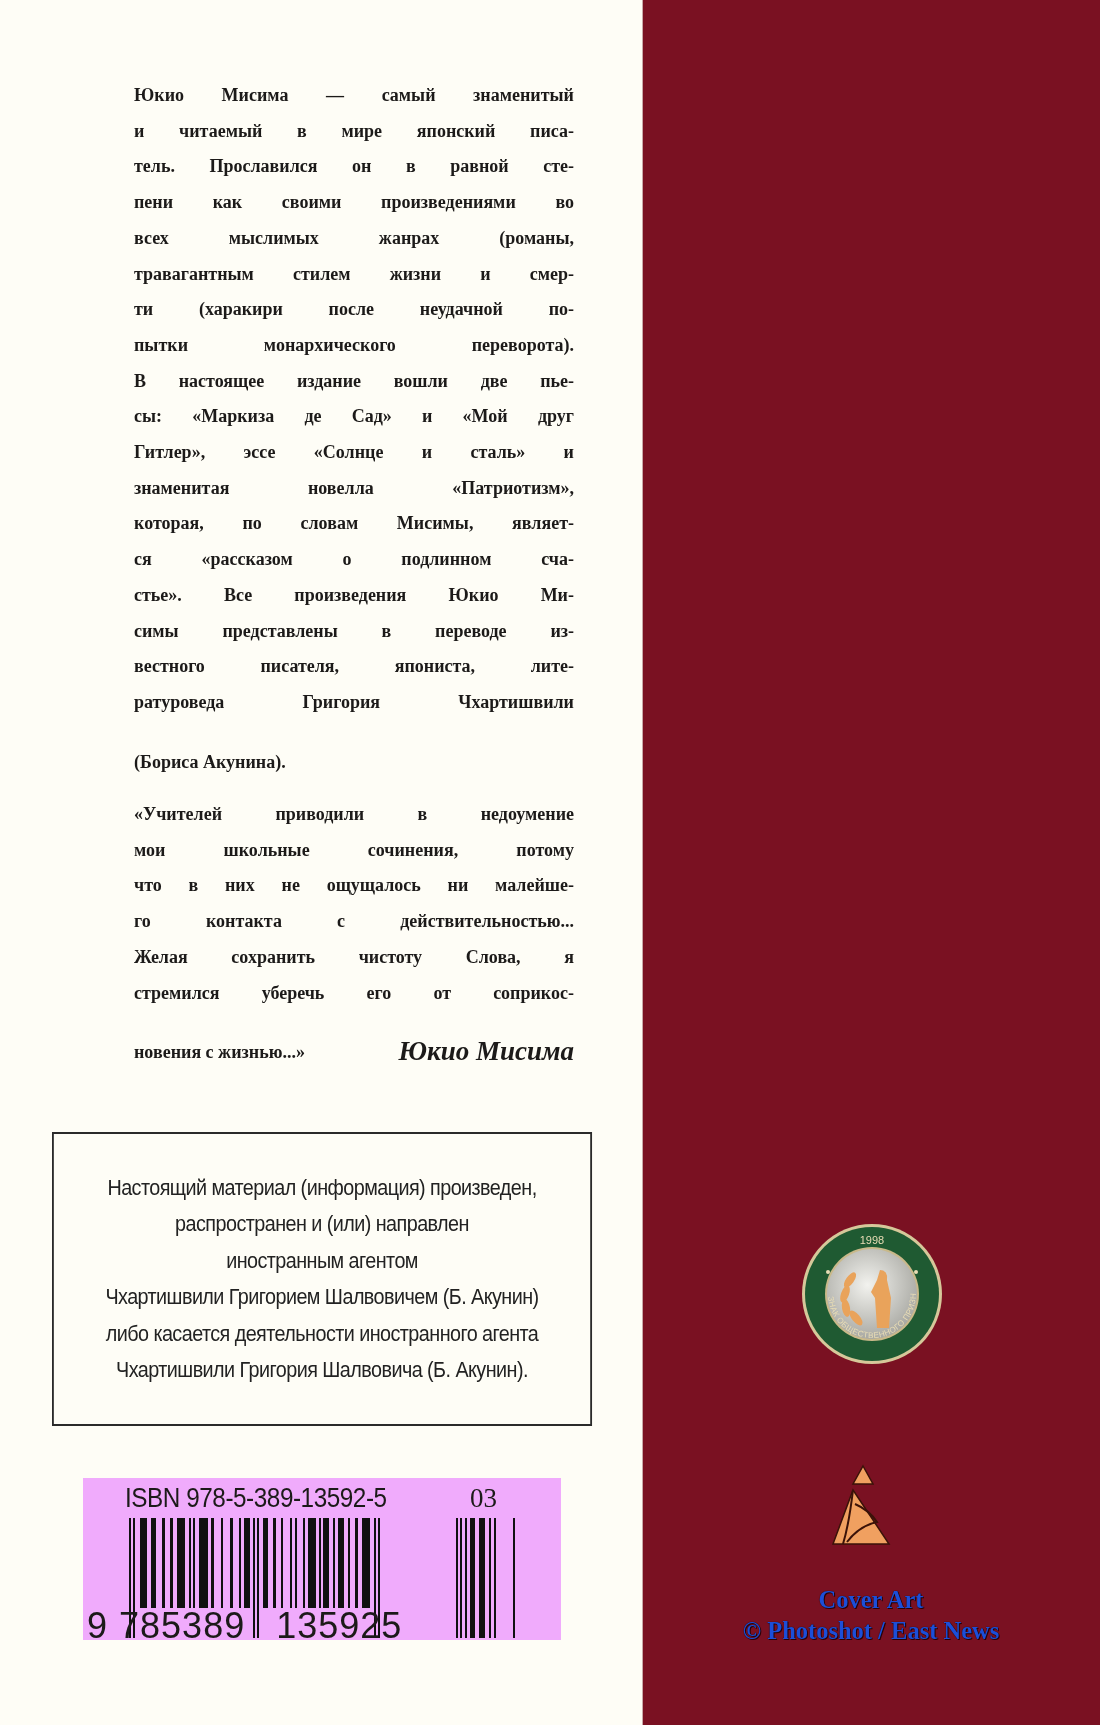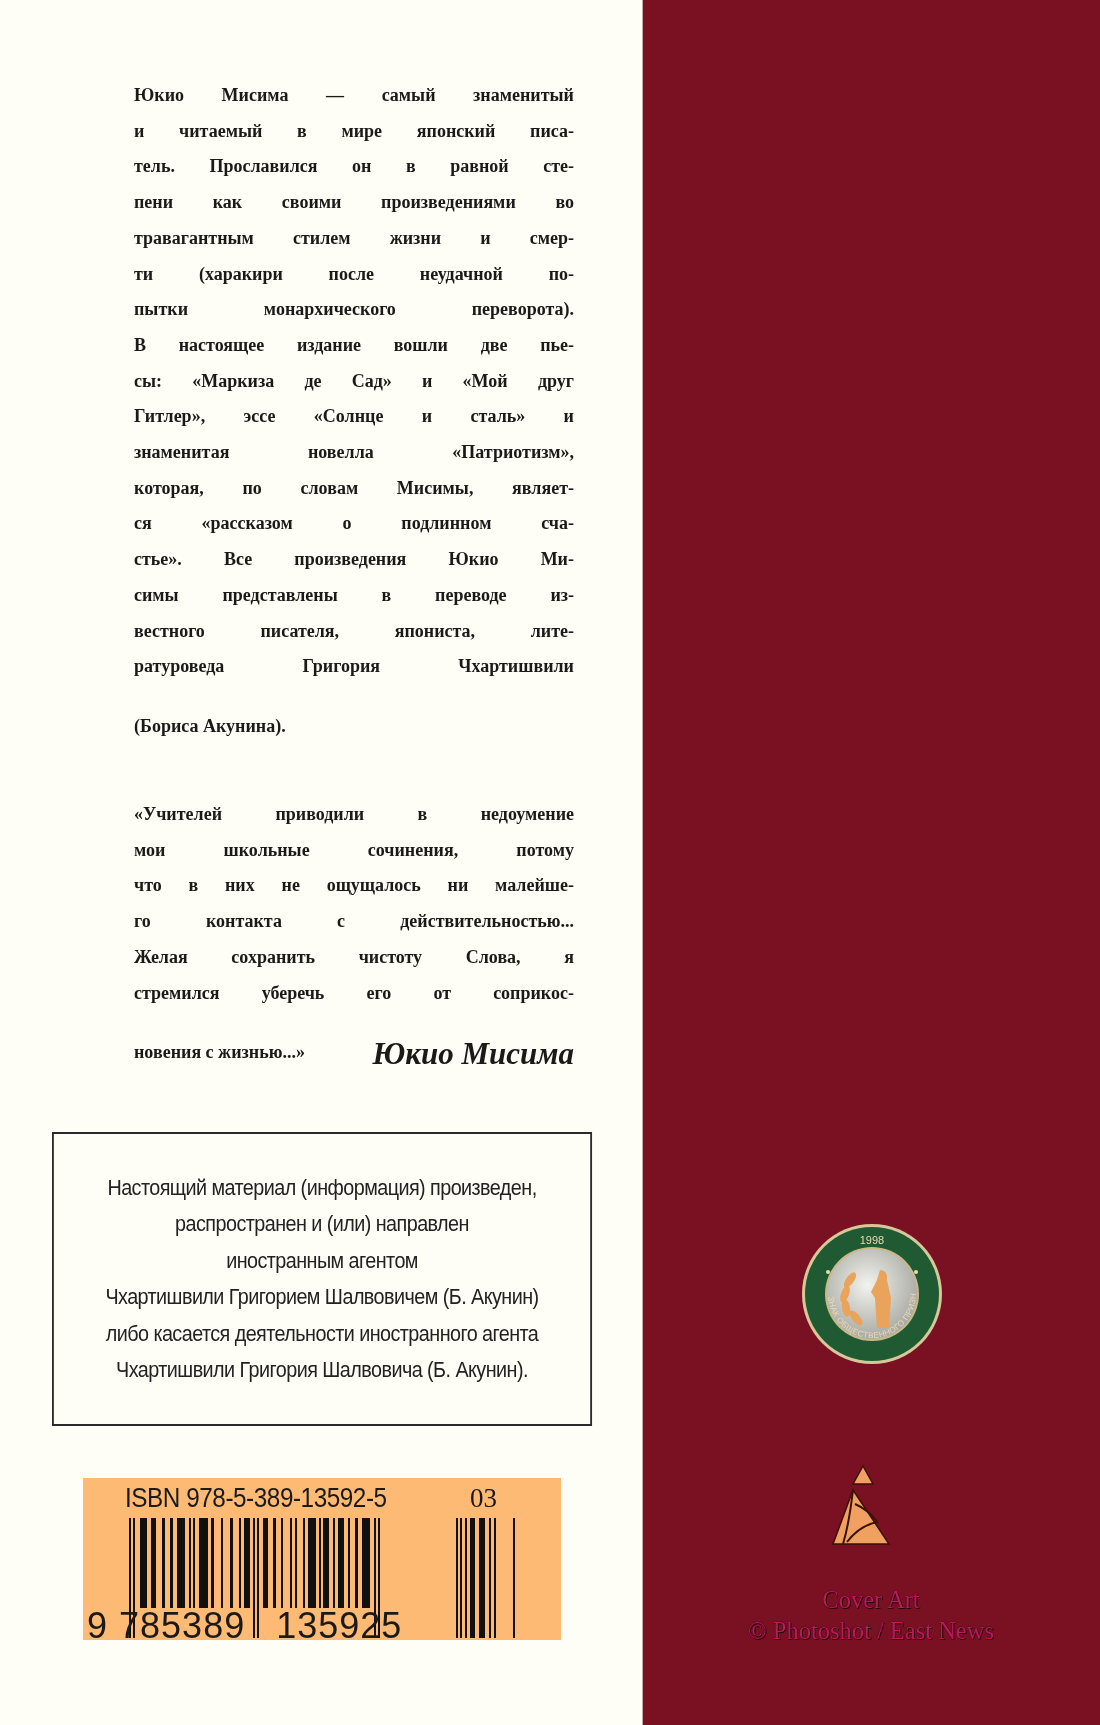--- a/index.html
+++ b/index.html
@@ -16,72 +16,73 @@
     position: absolute; left: 134px; width: 440px;
     font-weight: bold; font-size: 18px; line-height: 35.7px;
     text-align: justify; text-align-last: left;
   }
   .para .line { display: block; text-align: justify; text-align-last: justify; white-space: nowrap; }
   .para .line.last { text-align-last: left; margin-top: 24px; }
   #desc { top: 78px; }
   #quote { top: 797px; }
   .attribution {
     position: absolute; left: 134px; width: 440px; top: 1036px;
-    text-align: right; font-style: italic; font-weight: bold; font-size: 31px;
+    text-align: right; font-style: italic; font-weight: bold; font-size: 27px;
   }
 
   .notice-box {
     position: absolute; left: 52px; top: 1132px; width: 540px; height: 294px;
     border: 2px solid #2a2a2a; box-sizing: border-box;
     font-family: "Liberation Sans", "DejaVu Sans", sans-serif;
     font-size: 21.5px; line-height: 36.5px; text-align: center;
     color: #222; letter-spacing: -0.6px;
     display: flex; flex-direction: column; justify-content: center;
     transform: scaleX(0.92); transform-origin: left top; width: 587px;
   }
   .notice-box span { display: block; }
 
   .barcode {
-    position: absolute; left: 83px; top: 1478px; width: 478px; height: 162px; background: #fdba74;
+    position: absolute; left: 83px; top: 1478px; width: 478px; height: 162px; background: #f0abfc;
   }
   .isbn-text {
     position: absolute; left: 42px; top: 5px;
     font-family: "Liberation Sans", "DejaVu Sans", sans-serif; font-size: 27px; letter-spacing: -0.5px;
     transform: scaleX(0.9); transform-origin: left top;
   }
   .addon-text {
     position: absolute; left: 387px; top: 5px;
     font-family: Liberation Serif, serif; font-size: 27px;
   }
   .bars { position: absolute; left: 0; top: 40px; }
   .ean-digits {
     position: absolute; left: 4px; top: 127px;
     font-family: "Liberation Sans", "DejaVu Sans", sans-serif; font-size: 36px; letter-spacing: 1px;
   }
 
   .medal { position: absolute; left: 800px; top: 1222px; width: 144px; height: 144px; }
   .publisher-logo { position: absolute; left: 829px; top: 1464px; width: 64px; height: 84px; }
   .credits {
     position: absolute; left: 642px; top: 1584px; width: 458px; text-align: center;
-    color: #be185d; font-weight: normal; font-size: 24.5px; line-height: 31px;
+    color: #1d4ed8; font-weight: bold; font-size: 24.5px; line-height: 31px;
     text-shadow: 0 0 1px #000, 1px 1px 0 #2b0308;
   }
   .credits span { display: block; }
 </style>
 </head>
 <body>
 
 <div class="left-panel"></div>
 <div class="right-panel"></div>
 
 <div id="desc" class="para">
     <span class="line">Юкио Мисима — самый знаменитый</span>
     <span class="line">и читаемый в мире японский писа-</span>
     <span class="line">тель. Прославился он в равной сте-</span>
     <span class="line">пени как своими произведениями во</span>
+    <span class="line">всех мыслимых жанрах (романы,</span>
     <span class="line">травагантным стилем жизни и смер-</span>
     <span class="line">ти (харакири после неудачной по-</span>
     <span class="line">пытки монархического переворота).</span>
     <span class="line">В настоящее издание вошли две пье-</span>
     <span class="line">сы: «Маркиза де Сад» и «Мой друг</span>
     <span class="line">Гитлер», эссе «Солнце и сталь» и</span>
     <span class="line">знаменитая новелла «Патриотизм»,</span>
     <span class="line">которая, по словам Мисимы, являет-</span>
     <span class="line">ся «рассказом о подлинном сча-</span>
     <span class="line">стье». Все произведения Юкио Ми-</span>

